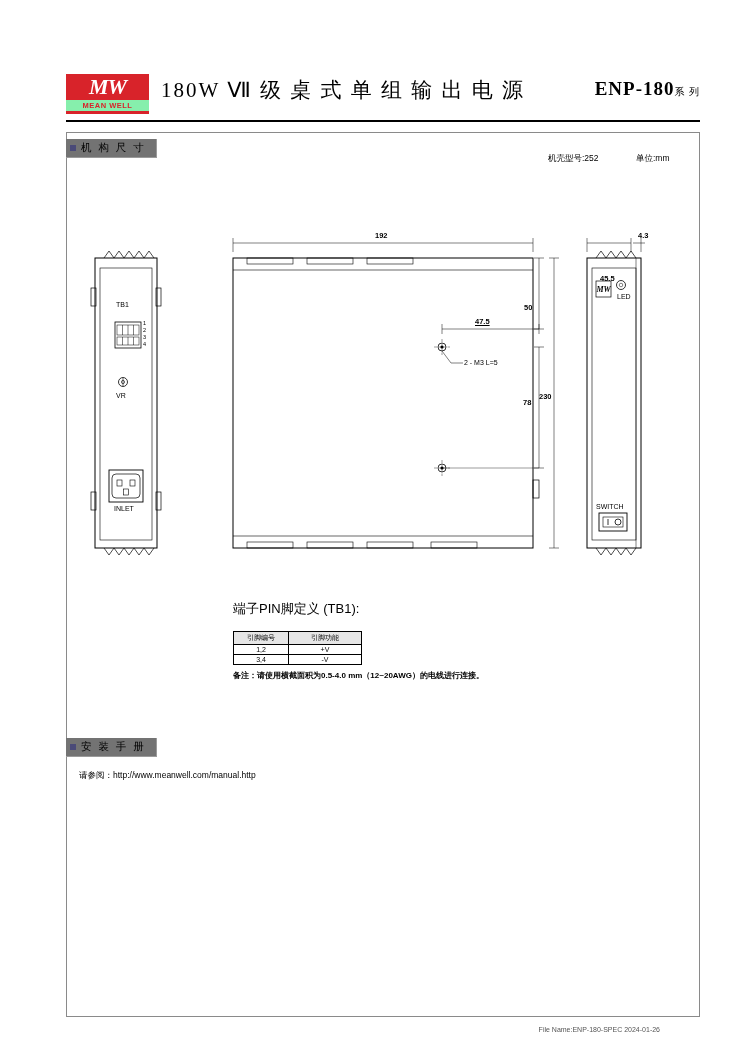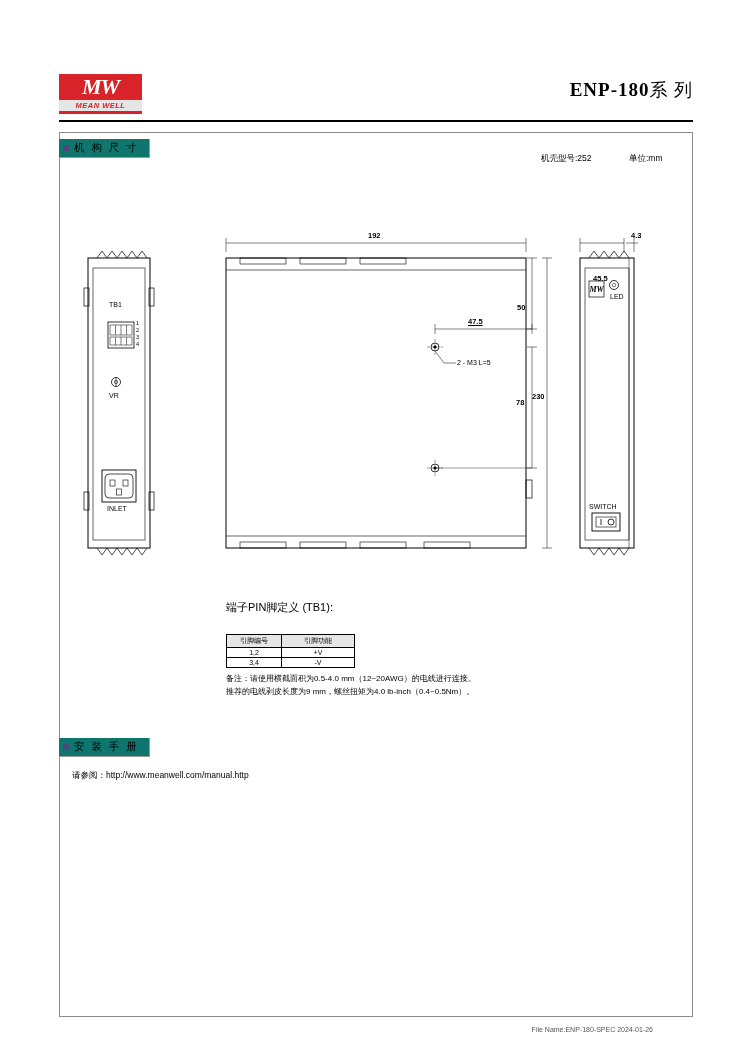--- a/index.html
+++ b/index.html
@@ -9,21 +9,21 @@
   }
   body {
     width: 744px;
     height: 1052px;
     font-family: "Liberation Sans", sans-serif;
     color: #000;
     position: relative;
   }
   .page {
     position: absolute;
-    left: 4px; top: 0;
+    left: 11px; top: 0;
     width: 704px;
     height: 1052px;
   }
 
   
   .header {
     position: absolute;
     left: 55px;
     top: 70px;
     width: 634px;
@@ -42,28 +42,27 @@
   .logo .mw {
     font-family: "Liberation Serif", serif;
     font-weight: bold;
     font-size: 22px;
     line-height: 24px;
     letter-spacing: -1px;
     font-style: italic;
     padding-top: 1px;
   }
   .logo .mwname {
-    background: #e5e5e5;
+    background: #86efac;
     color: #d8232a;
     font-size: 7.5px;
     font-weight: bold;
     letter-spacing: 0.5px;
     line-height: 11px;
     margin-top: 1px;
-    font-style: italic;
   }
   .header-title {
     position: absolute;
     left: 95px;
     top: 6px;
     font-family: "Liberation Serif", serif;
     font-size: 21px;
     letter-spacing: 2px;
     white-space: nowrap;
   }
@@ -72,21 +71,21 @@
     right: 0;
     top: 8px;
     font-family: "Liberation Serif", serif;
     font-size: 19px;
     font-weight: bold;
     letter-spacing: 1px;
     white-space: nowrap;
   }
   .header-model .series {
     font-weight: normal;
-    font-size: 18px;
+    font-size: 10px;
     letter-spacing: 1px;
   }
   .header-rule {
     position: absolute;
     left: 0;
     top: 50px;
     width: 634px;
     height: 2px;
     background: #000;
   }
@@ -106,21 +105,21 @@
   .section-title {
     position: absolute;
     display: flex;
     align-items: center;
     gap: 5px;
     font-size: 10.5px;
     letter-spacing: 2px;
     padding: 2px 10px 2px 4px;
     border-bottom: 1px solid #9a9a9a;
     border-right: 1px solid #9a9a9a;
-    background: #0f766e;
+    background: #737373;
   }
   .section-title .sq {
     width: 6px; height: 6px;
     background: #4a4a78;
     display: inline-block;
   }
 
   #sec-dim { left: 55px; top: 139px; }
   #sec-manual { left: 55px; top: 738px; }
 
@@ -137,39 +136,40 @@
   .lbl {
     position: absolute;
     font-size: 7px;
     color: #000;
     white-space: nowrap;
   }
   .lbl.b { font-weight: bold; font-size: 7.5px; }
 
   
   .pin-block { position: absolute; left: 222px; top: 600px; }
-  .pin-title { font-size: 11px; margin-bottom: 19px; }
+  .pin-title { font-size: 13px; margin-bottom: 13px; }
   table.pin {
     border-collapse: collapse;
     font-size: 7px;
   }
   table.pin td, table.pin th {
     border: 1px solid #000;
     text-align: center;
     padding: 1px 0;
     font-weight: normal;
   }
   table.pin th { background: #e6e6e6; }
   .pin-c1 { width: 54px; }
   .pin-c2 { width: 72px; }
   .pin-note {
     font-size: 8px;
     line-height: 13px;
     margin-top: 4px;
     white-space: nowrap;
+    font-weight: bold;
   }
 
   
   #manual-text {
     position: absolute;
     left: 68px;
     top: 770px;
     font-size: 8.5px;
   }
 
@@ -186,20 +186,21 @@
 </head>
 <body>
 
 <div class="page">
 
   <div class="header">
     <div class="logo">
       <div class="mw">MW</div>
       <div class="mwname">MEAN WELL</div>
     </div>
+    <div class="header-title">180W Ⅶ 级 桌 式 单 组 输 出 电 源</div>
     <div class="header-model">
       <span>ENP-180</span><span class="series">系 列</span>
     </div>
     <div class="header-rule"></div>
   </div>
 
   <div class="frame"></div>
 
   <div class="section-title" id="sec-dim">
     <span class="sq"></span>
@@ -375,20 +376,19 @@
           <td>1,2</td>
           <td>+V</td>
         </tr>
         <tr>
           <td>3,4</td>
           <td>-V</td>
         </tr>
       </tbody>
     </table>
     <div class="pin-note">备注：请使用横截面积为0.5-4.0 mm（12~20AWG）的电线进行连接。</div>
-    <div class="pin-note" style="margin-top:0">推荐的电线剥皮长度为9 mm，螺丝扭矩为4.0 lb-inch（0.4~0.5Nm）。</div>
   </div>
 
   <div id="manual-text">请参阅：http://www.meanwell.com/manual.http</div>
 
   <div id="footer">File Name:ENP-180-SPEC  2024-01-26</div>
 
 </div>
 
 </body></html>

